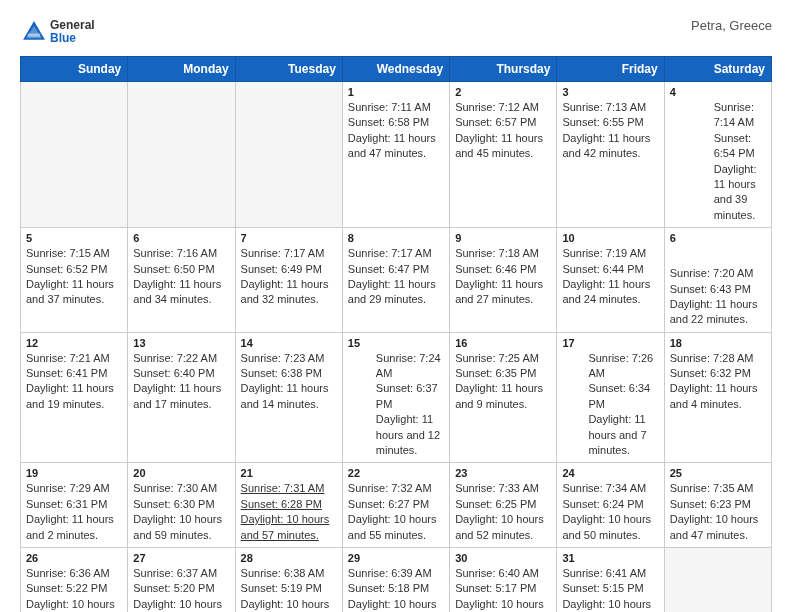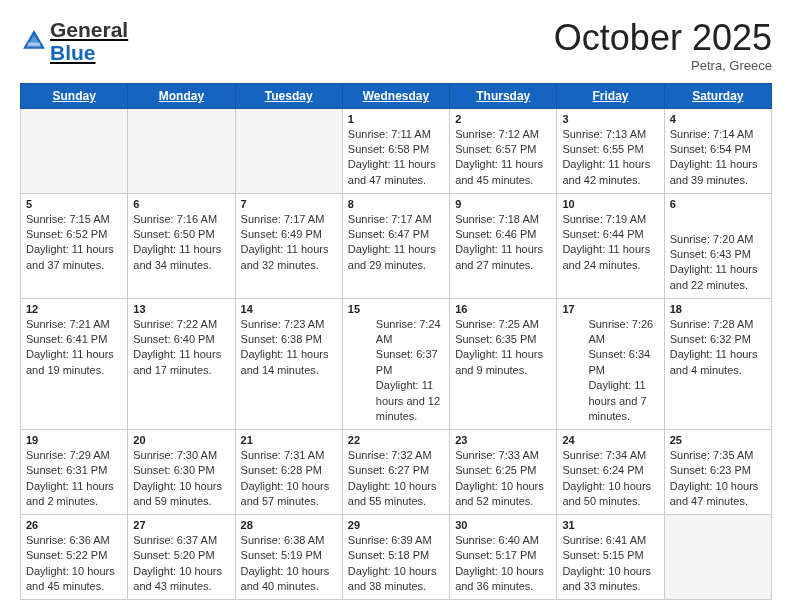--- a/index.html
+++ b/index.html
@@ -22,24 +22,23 @@
       justify-content: space-between;
       align-items: flex-start;
       margin-bottom: 10px;
     }
     .logo {
       display: flex;
       align-items: center;
       gap: 2px;
     }
     .logo-text {
-      font-size: 21px;
+      font-size: 12px;
       font-weight: bold;
       line-height: 1.1;
-      text-decoration: underline;
     }
     .logo-text .general { color: #333; }
     .logo-text .blue { color: #1565c0; text-align: center; }
     .logo-icon {
       width: 28px;
       height: 28px;
     }
     .title-block {
       text-align: right;
     }
@@ -57,23 +56,22 @@
       width: 100%;
       border-collapse: collapse;
       flex: 1;
     }
     .calendar th {
       background: #1565c0;
       color: #fff;
       font-size: 12px;
       font-weight: bold;
       padding: 5px 6px;
-      text-align: center;
+      text-align: right;
       border: 1px solid #1255a0;
-      text-decoration: underline;
     }
     .calendar td {
       border: 1px solid #ccc;
       vertical-align: top;
       padding: 4px 5px;
       width: calc(100% / 7);
       font-size: 9.5px;
       color: #333;
       background: #fff;
     }
@@ -105,21 +103,20 @@
         <polygon points="18,4 32,28 4,28" fill="#1565c0"></polygon>
         <polygon points="18,10 28,26 8,26" fill="#fff" opacity="0.3"></polygon>
         <rect x="10" y="20" width="16" height="4" fill="#fff" opacity="0.5"></rect>
       </svg>
       <div class="logo-text">
         <span class="general">General</span><br>
         <span class="blue">Blue</span>
       </div>
     </div>
     <div class="title-block">
-      <div class="month-title">October 2025</div>
       <div class="subtitle">Petra, Greece</div>
     </div>
   </div>
 
   <table class="calendar">
     <thead>
       <tr>
       <th>Sunday</th>
           <th>Monday</th>
           <th>Tuesday</th>
@@ -147,21 +144,21 @@
 Daylight: 11 hours and 45 minutes.</div>
           </td>
           <td>
             <div class="day-number">3</div>
             <div class="day-info" style="white-space: pre-line;">Sunrise: 7:13 AM
 Sunset: 6:55 PM
 Daylight: 11 hours and 42 minutes.</div>
           </td>
           <td>
             <div class="day-number">4</div>
-            <div class="day-info" style="white-space: pre-line;">Sunrise: 7:14 AM
+            <div class="day-info" style="white-space: pre-line; margin-left: 44px;">Sunrise: 7:14 AM
 Sunset: 6:54 PM
 Daylight: 11 hours and 39 minutes.</div>
           </td>
         </tr>
         <tr>
           <td>
             <div class="day-number">5</div>
             <div class="day-info" style="white-space: pre-line;">Sunrise: 7:15 AM
 Sunset: 6:52 PM
 Daylight: 11 hours and 37 minutes.</div>
@@ -255,21 +252,21 @@
 Daylight: 11 hours and 2 minutes.</div>
           </td>
           <td>
             <div class="day-number">20</div>
             <div class="day-info" style="white-space: pre-line;">Sunrise: 7:30 AM
 Sunset: 6:30 PM
 Daylight: 10 hours and 59 minutes.</div>
           </td>
           <td>
             <div class="day-number">21</div>
-            <div class="day-info" style="white-space: pre-line;">Sunrise: 7:31 AM
+            <div class="day-info" style="white-space: pre-line; text-decoration: underline;">Sunrise: 7:31 AM
 Sunset: 6:28 PM
 Daylight: 10 hours and 57 minutes.</div>
           </td>
           <td>
             <div class="day-number">22</div>
             <div class="day-info" style="white-space: pre-line;">Sunrise: 7:32 AM
 Sunset: 6:27 PM
 Daylight: 10 hours and 55 minutes.</div>
           </td>
           <td>

